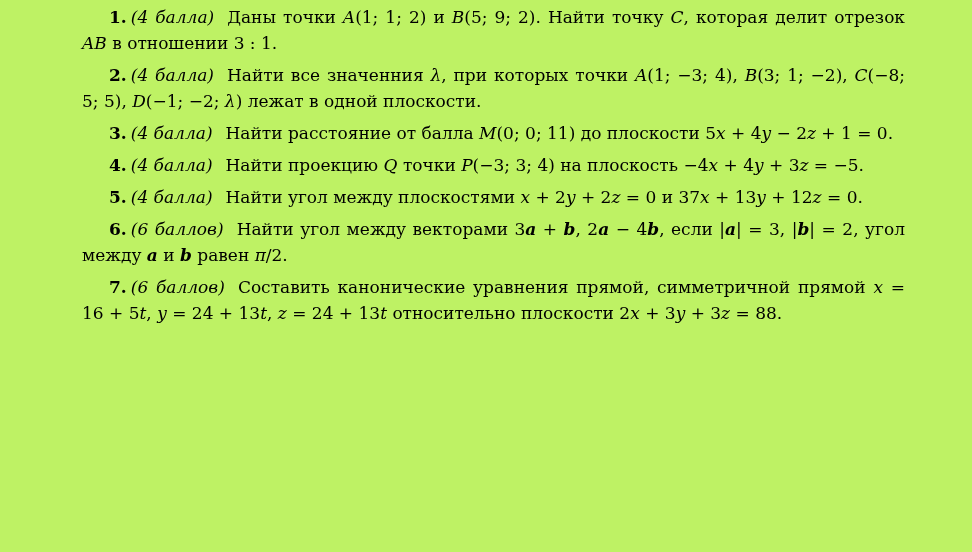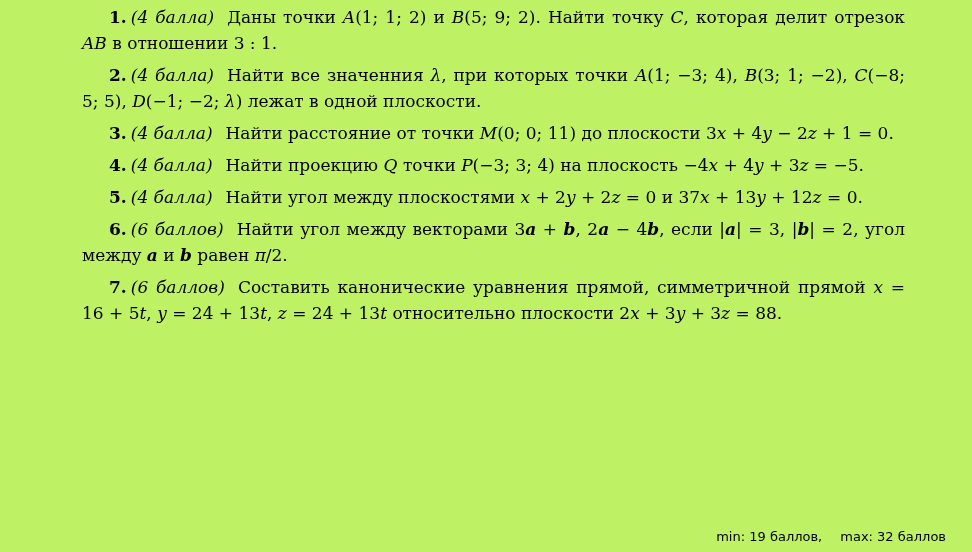--- a/index.html
+++ b/index.html
@@ -61,22 +61,19 @@
     margin-left: 18px;
   }
 </style>
 </head>
 <body>
 
 <div class="page">
   <div class="problems">
       <p class="problem"><span class="num">1.</span><span class="pts">(4 балла)</span><span class="up">Даны точки </span><span class="mi">A</span><span class="up">(1; 1; 2) и </span><span class="mi">B</span><span class="up">(5; 9; 2). Найти точку </span><span class="mi">C</span><span class="up">, которая делит отрезок </span><span class="mi">AB</span><span class="up"> в отношении 3 : 1.</span></p>
       <p class="problem"><span class="num">2.</span><span class="pts">(4 балла)</span><span class="up">Найти все значенния </span><span class="mi">λ</span><span class="up">, при которых точки </span><span class="mi">A</span><span class="up">(1; −3; 4), </span><span class="mi">B</span><span class="up">(3; 1; −2), </span><span class="mi">C</span><span class="up">(−8; 5; 5), </span><span class="mi">D</span><span class="up">(−1; −2; </span><span class="mi">λ</span><span class="up">) лежат в одной плоскости.</span></p>
-      <p class="problem"><span class="num">3.</span><span class="pts">(4 балла)</span><span class="up">Найти расстояние от точки </span><span class="mi">M</span><span class="up">(0; 0; 11) до плоскости 3</span><span class="mi">x</span><span class="up"> + 4</span><span class="mi">y</span><span class="up"> − 2</span><span class="mi">z</span><span class="up"> + 1 = 0.</span></p>
+      <p class="problem"><span class="num">3.</span><span class="pts">(4 балла)</span><span class="up">Найти расстояние от балла </span><span class="mi">M</span><span class="up">(0; 0; 11) до плоскости 5</span><span class="mi">x</span><span class="up"> + 4</span><span class="mi">y</span><span class="up"> − 2</span><span class="mi">z</span><span class="up"> + 1 = 0.</span></p>
       <p class="problem"><span class="num">4.</span><span class="pts">(4 балла)</span><span class="up">Найти проекцию </span><span class="mi">Q</span><span class="up"> точки </span><span class="mi">P</span><span class="up">(−3; 3; 4) на плоскость −4</span><span class="mi">x</span><span class="up"> + 4</span><span class="mi">y</span><span class="up"> + 3</span><span class="mi">z</span><span class="up"> = −5.</span></p>
       <p class="problem"><span class="num">5.</span><span class="pts">(4 балла)</span><span class="up">Найти угол между плоскостями </span><span class="mi">x</span><span class="up"> + 2</span><span class="mi">y</span><span class="up"> + 2</span><span class="mi">z</span><span class="up"> = 0 и 37</span><span class="mi">x</span><span class="up"> + 13</span><span class="mi">y</span><span class="up"> + 12</span><span class="mi">z</span><span class="up"> = 0.</span></p>
       <p class="problem"><span class="num">6.</span><span class="pts">(6 баллов)</span><span class="up">Найти угол между векторами 3</span><span class="mb">a</span><span class="up"> + </span><span class="mb">b</span><span class="up">, 2</span><span class="mb">a</span><span class="up"> − 4</span><span class="mb">b</span><span class="up">, если |</span><span class="mb">a</span><span class="up">| = 3, |</span><span class="mb">b</span><span class="up">| = 2, угол между </span><span class="mb">a</span><span class="up"> и </span><span class="mb">b</span><span class="up"> равен </span><span class="mi">π</span><span class="up">/2.</span></p>
       <p class="problem"><span class="num">7.</span><span class="pts">(6 баллов)</span><span class="up">Составить канонические уравнения прямой, симметричной прямой </span><span class="mi">x</span><span class="up"> = 16 + 5</span><span class="mi">t</span><span class="up">, </span><span class="mi">y</span><span class="up"> = 24 + 13</span><span class="mi">t</span><span class="up">, </span><span class="mi">z</span><span class="up"> = 24 + 13</span><span class="mi">t</span><span class="up"> относительно плоскости 2</span><span class="mi">x</span><span class="up"> + 3</span><span class="mi">y</span><span class="up"> + 3</span><span class="mi">z</span><span class="up"> = 88.</span></p>
     </div>
-  <div class="footer">
-    <span class="min">min: 19 баллов,</span><span class="max">max: 32 баллов</span>
-  </div>
 </div>
 
 </body></html>

